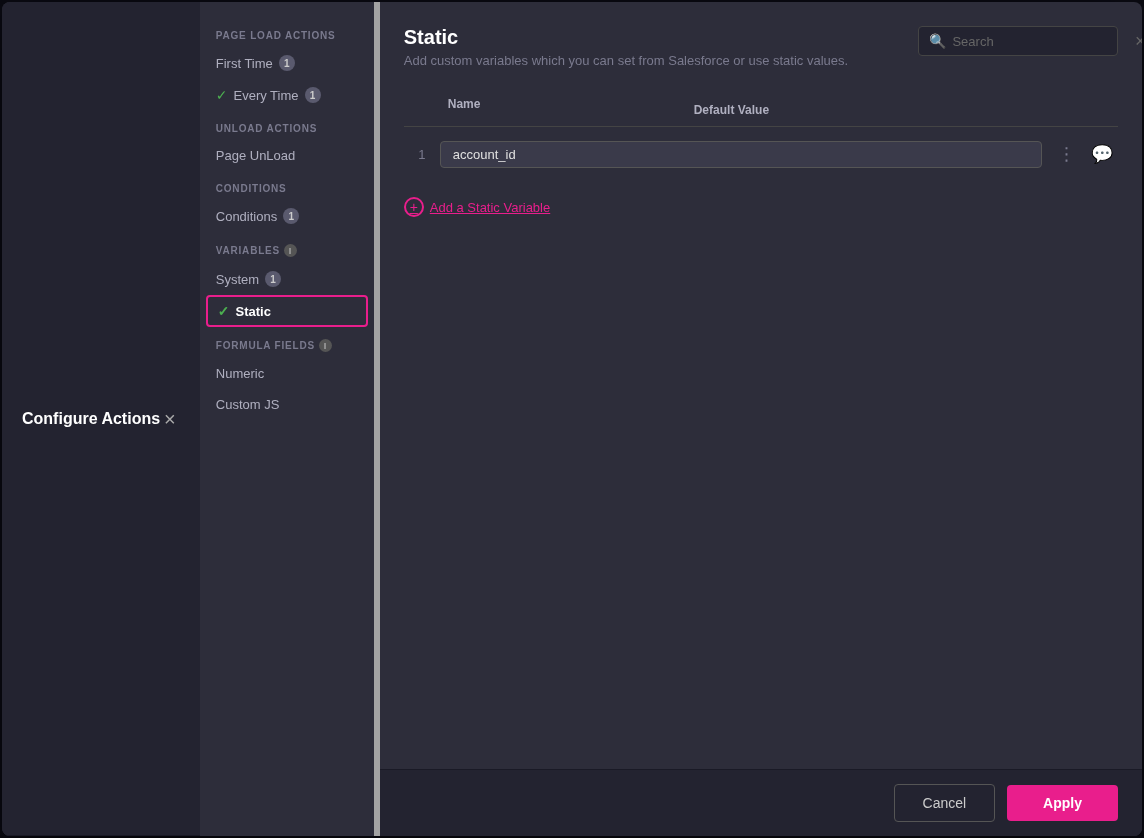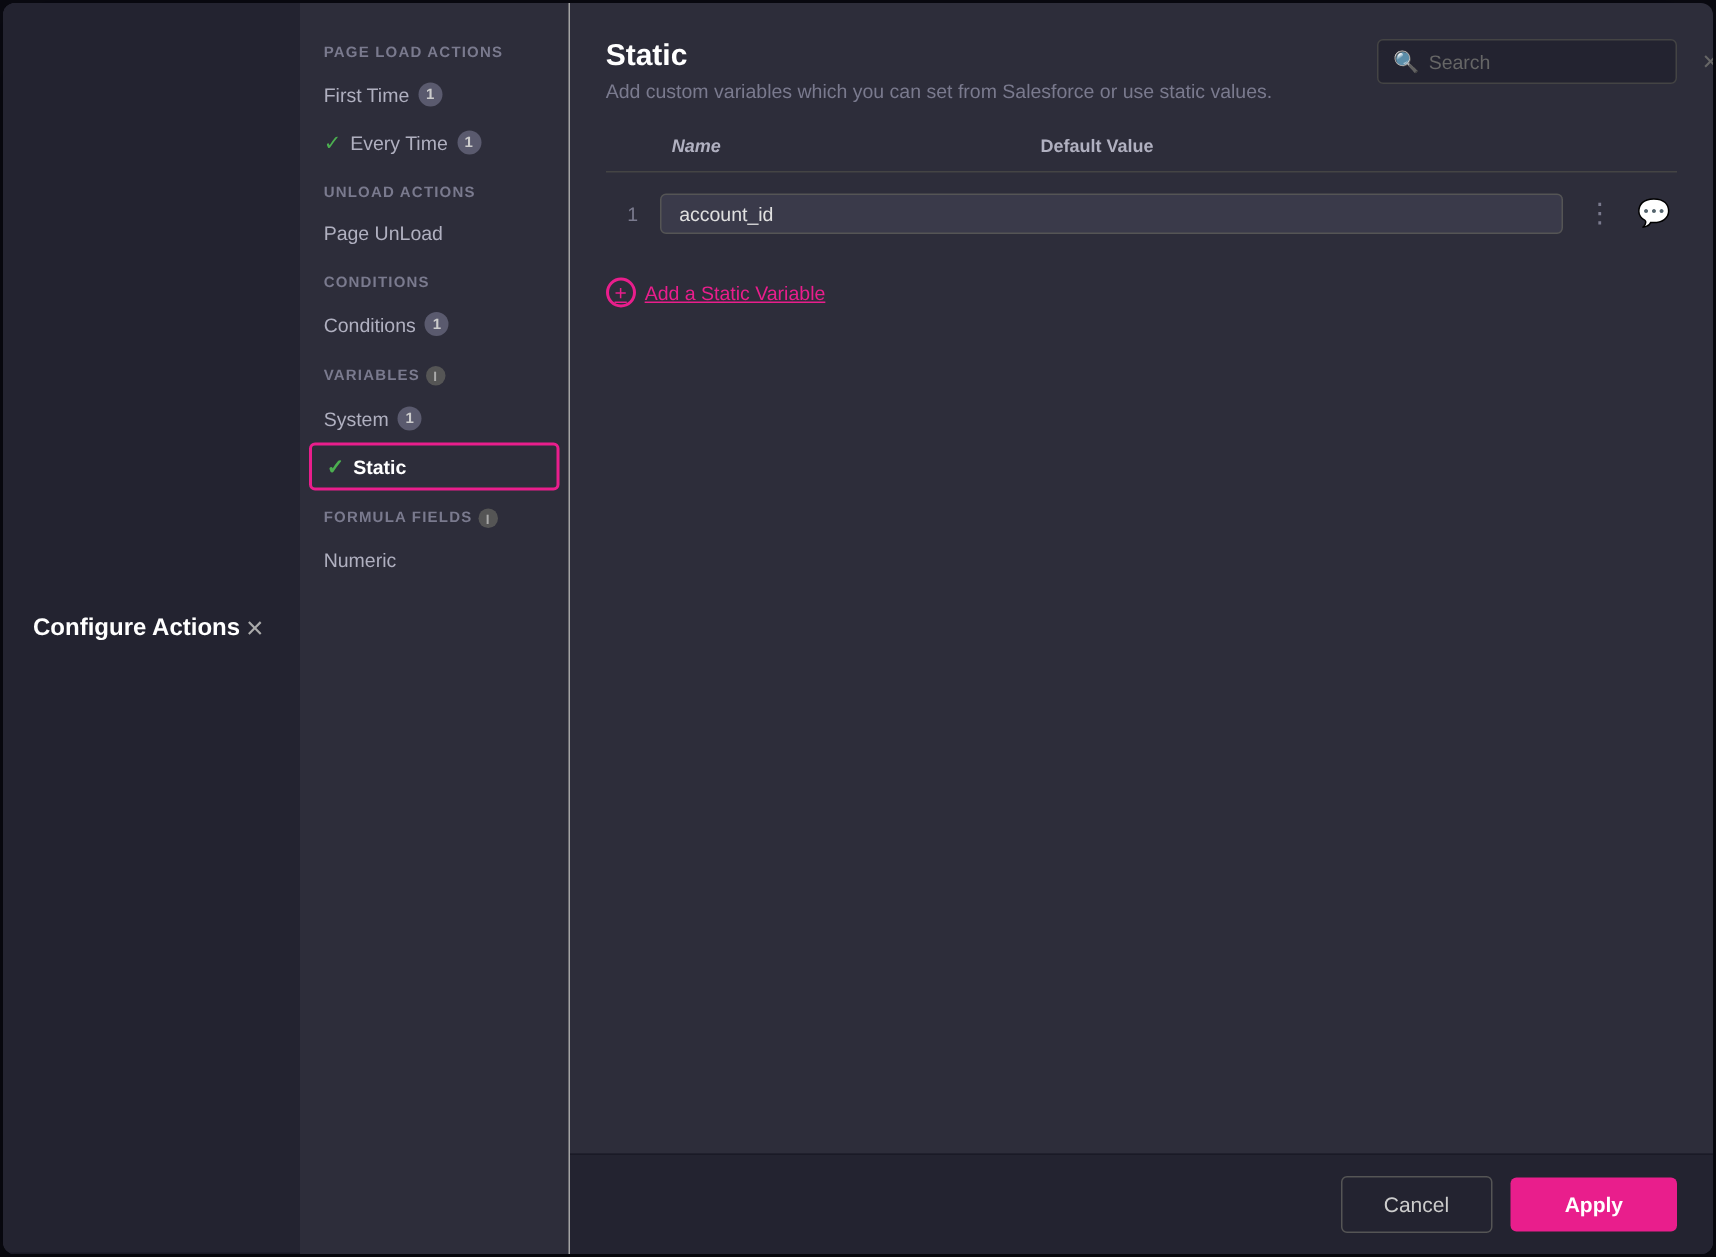--- a/index.html
+++ b/index.html
@@ -56,21 +56,21 @@
       justify-content: center;
     }
     .modal-body {
       display: flex;
       flex: 1;
       overflow: hidden;
     }
     .sidebar {
       width: 180px;
       background: #2d2d3a;
-      border-right: 1px solid #a3a3a3;
+      border-right: 6px solid #a3a3a3;
       flex-shrink: 0;
       overflow-y: auto;
       padding: 16px 0;
     }
     .sidebar-section-label {
       color: #7a7a8e;
       font-size: 10px;
       font-weight: 700;
       letter-spacing: 0.8px;
       text-transform: uppercase;
@@ -178,22 +178,22 @@
     .search-icon { color: #666; font-size: 14px; }
     .search-clear { color: #666; font-size: 14px; cursor: pointer; }
     .table-header {
       display: flex;
       align-items: center;
       padding: 0 0 8px 0;
       border-bottom: 1px solid #444;
       margin-bottom: 4px;
     }
     .col-num { width: 36px; flex-shrink: 0; }
-    .col-name { flex: 1; padding-left: 8px; font-style: italic; }
-    .col-default { flex: 1.4; }
+    .col-name { flex: 1; padding-left: 8px; }
+    .col-default { flex: 1.4; margin-top: 12px; }
     .col-actions { width: 80px; }
     .table-header-label {
       color: #b0b0c0;
       font-size: 12px;
       font-weight: 600;
       text-transform: none;
     }
     .table-row {
       display: flex;
       align-items: center;
@@ -355,20 +355,23 @@
         <div class="sidebar-section-label">
           <span>FORMULA FIELDS</span>
           <span class="info-icon">i</span>
         </div>
 
         <div class="sidebar-item">
           <span>Numeric</span>
         </div>
 
 
+        <div class="sidebar-item">
+          <span>Custom JS</span>
+        </div>
 
       </div>
 
       <div class="main-content">
         <div class="content-area">
 
           <div class="content-header">
             <div class="content-title-block">
               <div class="content-title">Static</div>
               <div class="content-subtitle">Add custom variables which you can set from Salesforce or use static values.</div>

